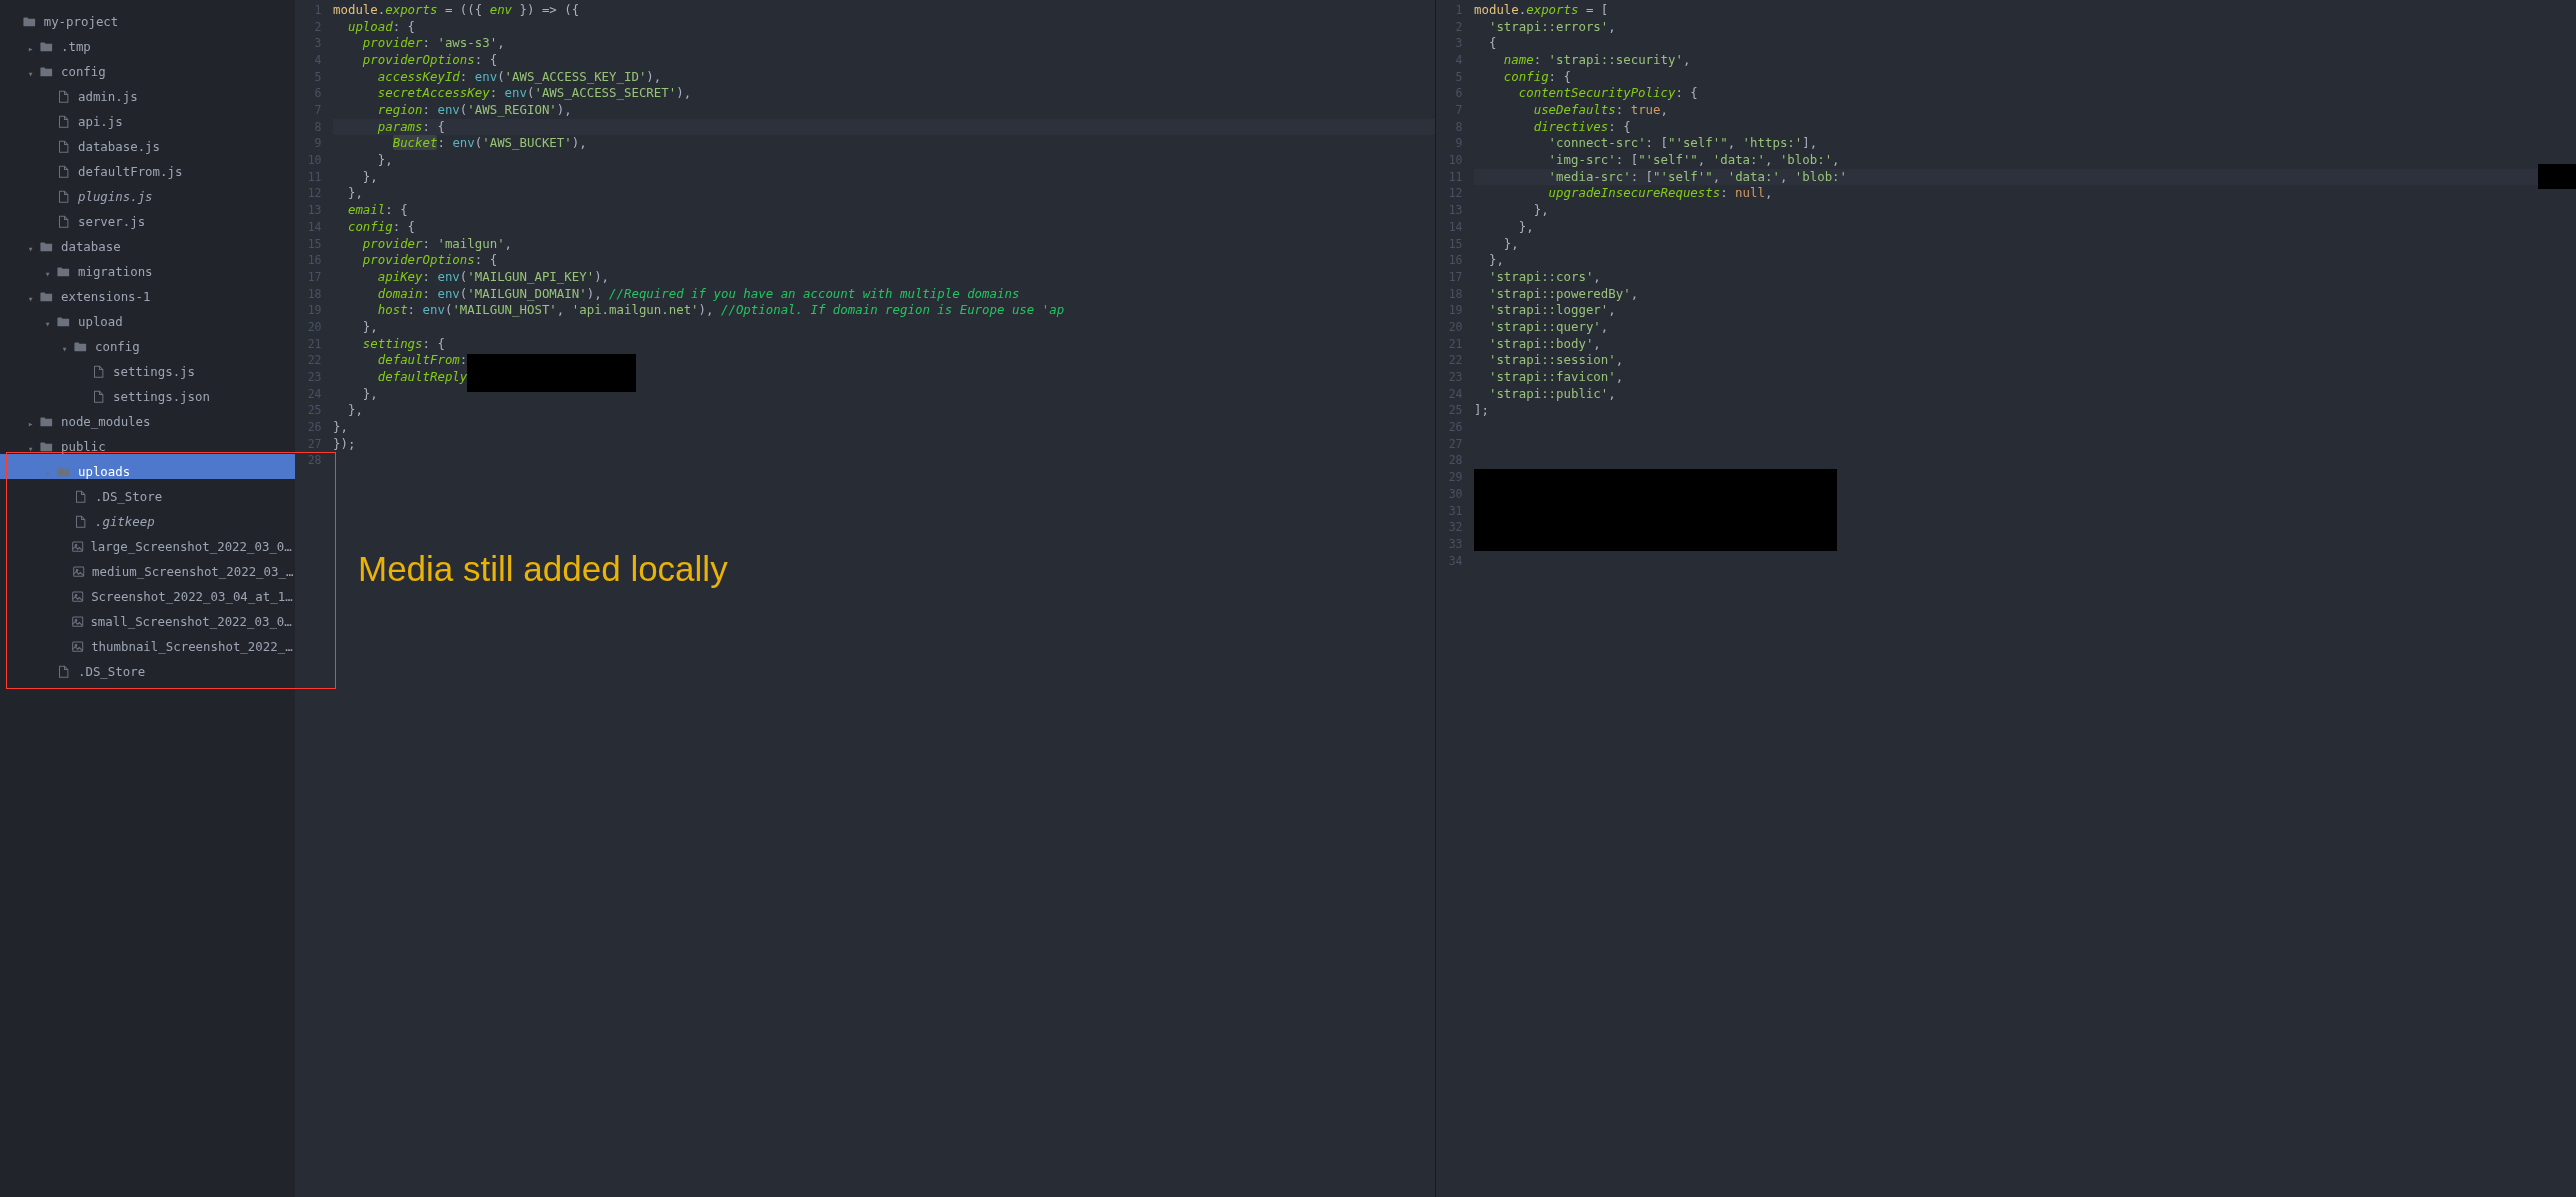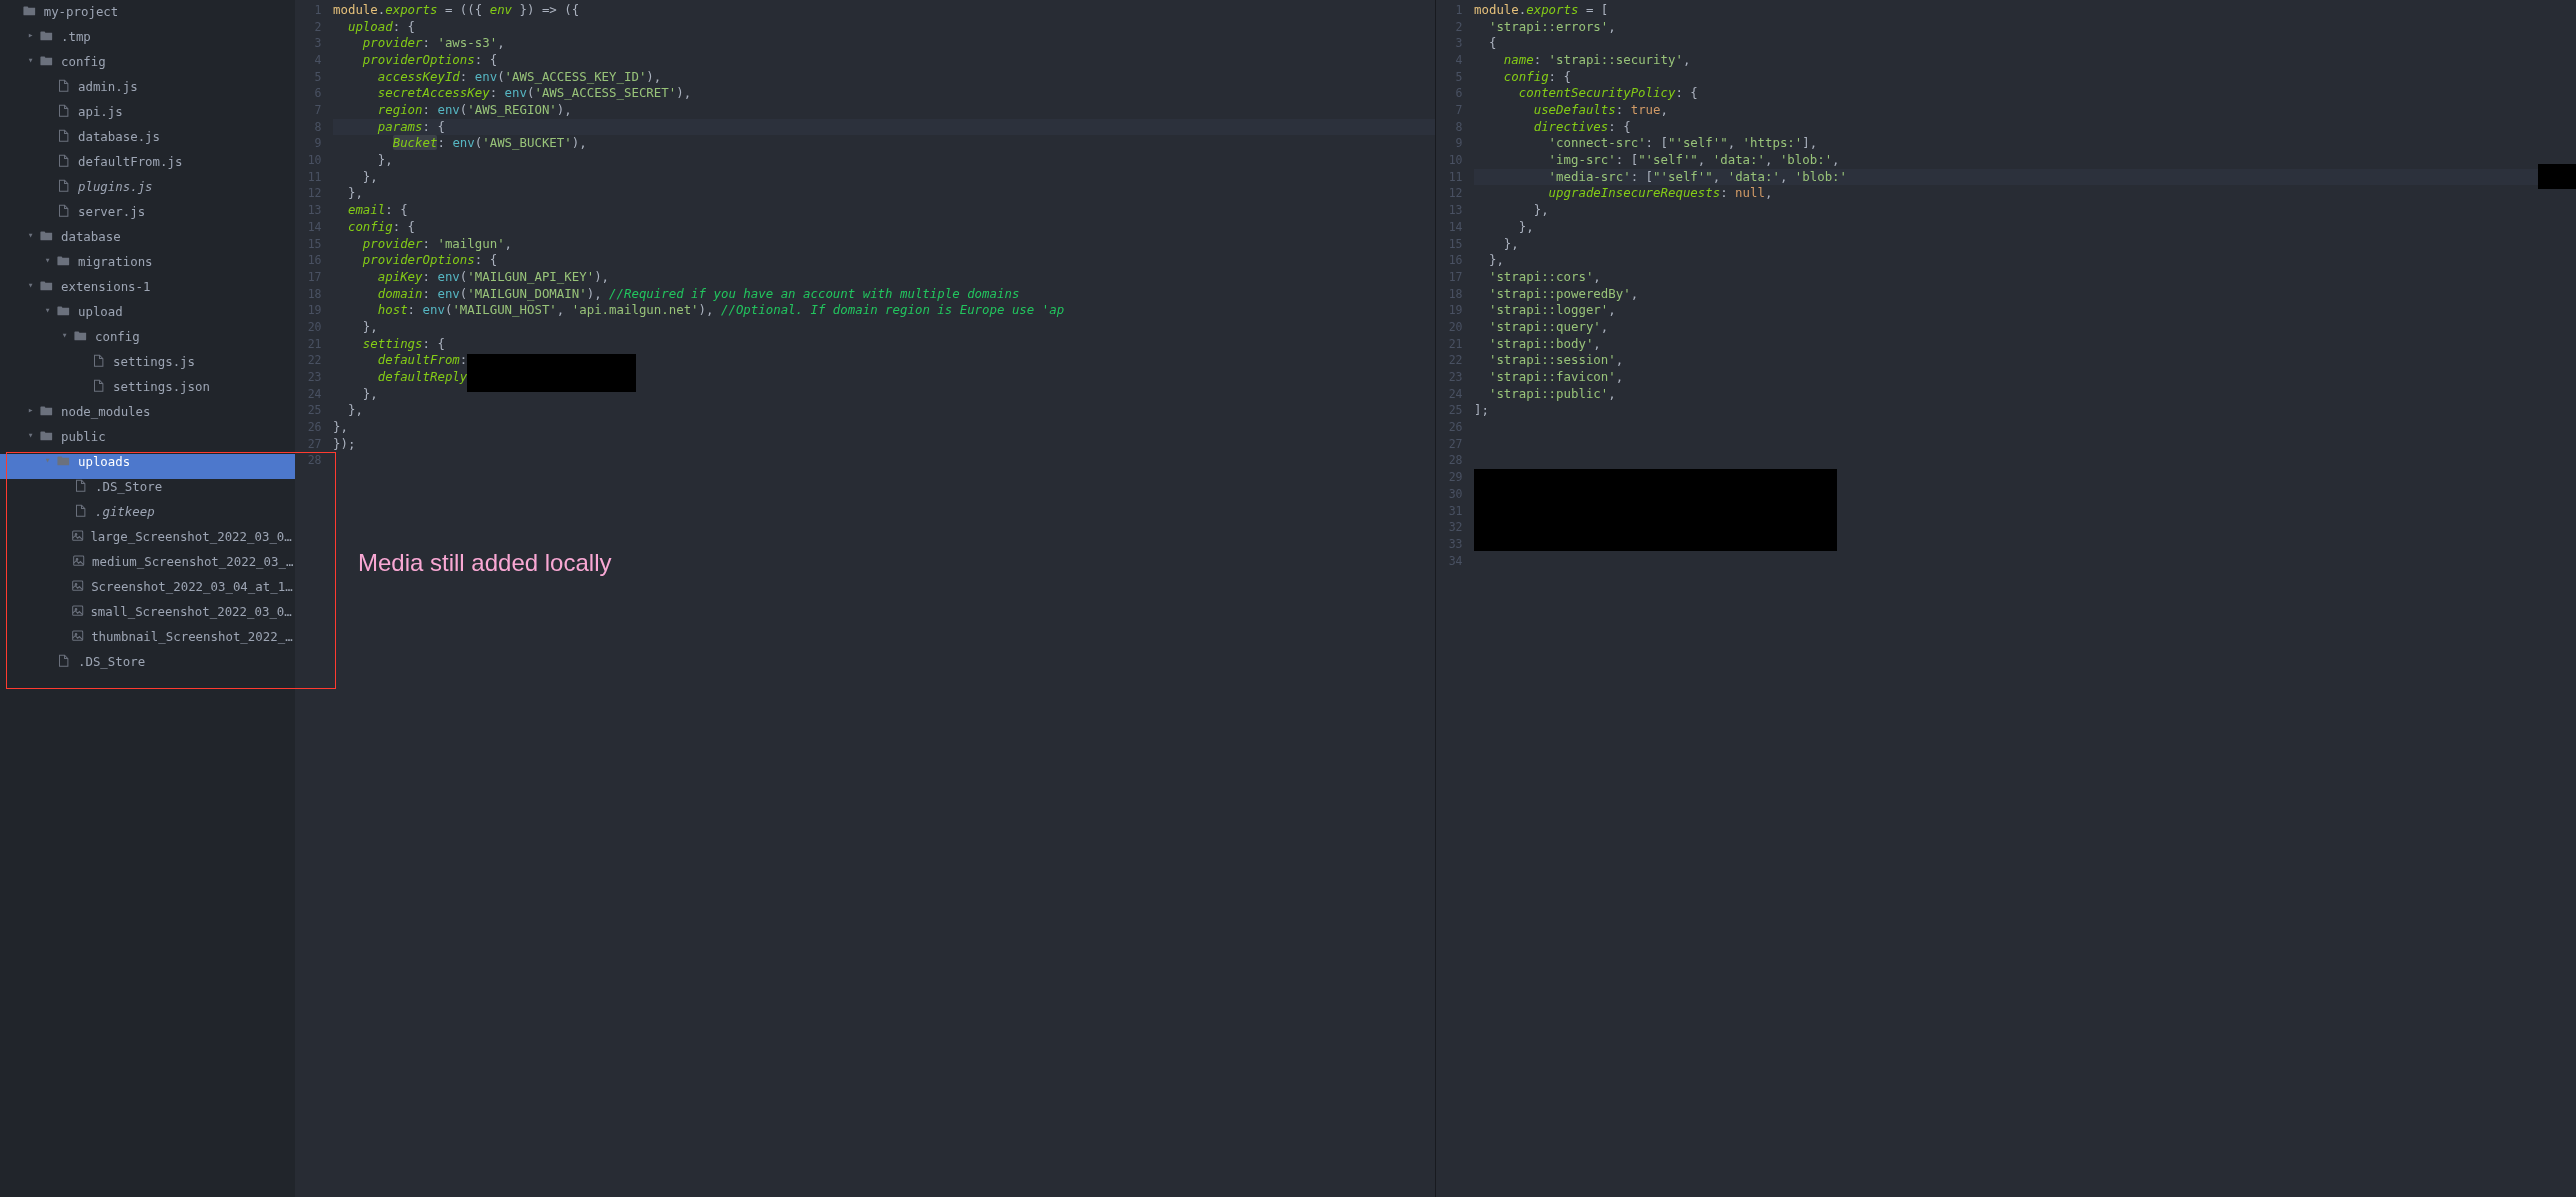--- a/index.html
+++ b/index.html
@@ -16,21 +16,21 @@
 .sidebar {
   width: 295px;
   background: #21252b;
   overflow-y: auto;
   flex-shrink: 0;
   padding-top: 3.8px;
 }
 
 .tree-item {
   display: flex;
-  align-items: flex-start;
+  align-items: flex-end;
   height: 25px;
   cursor: pointer;
   color: #9da5b4;
   white-space: nowrap;
   overflow: hidden;
 }
 .tree-item.selected { background: #4d78cc; color: #fff; }
 
 .chevron {
   width: 15.3px;
@@ -103,22 +103,22 @@
 .tok-hl   { background: #3b4048; border-radius: 1.9px;}
 
 .annotation-box {
   position: absolute;
   border: 1.9px solid #ff3b30;
   pointer-events: none;
   z-index: 5;
 }
 .annotation-text {
   position: absolute;
-  color: #f9a8d4;
-  font-size: 24px;
+  color: #eab308;
+  font-size: 35px;
   font-family: -apple-system, 'Helvetica Neue', sans-serif;
   pointer-events: none;
   z-index: 6;
   font-weight: 400;
 }
 .redacted { position: absolute; background: #000; z-index: 4; }
 </style>
 </head>
 <body>
 

